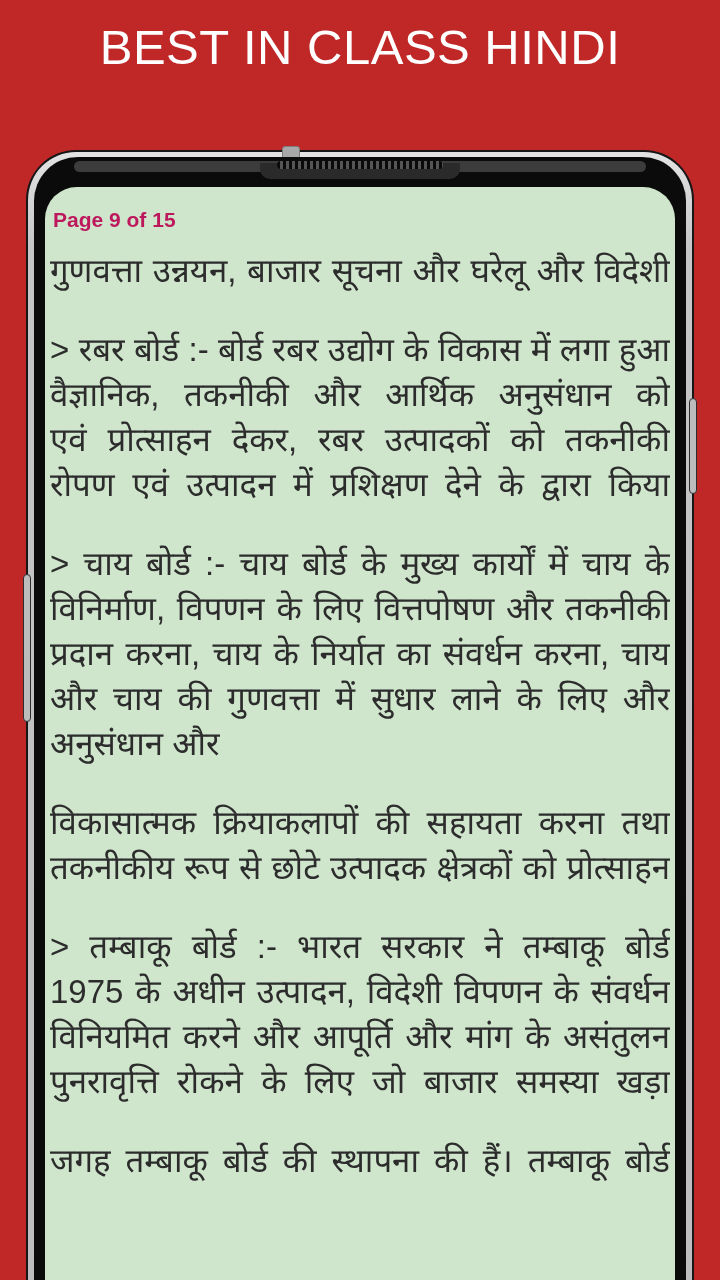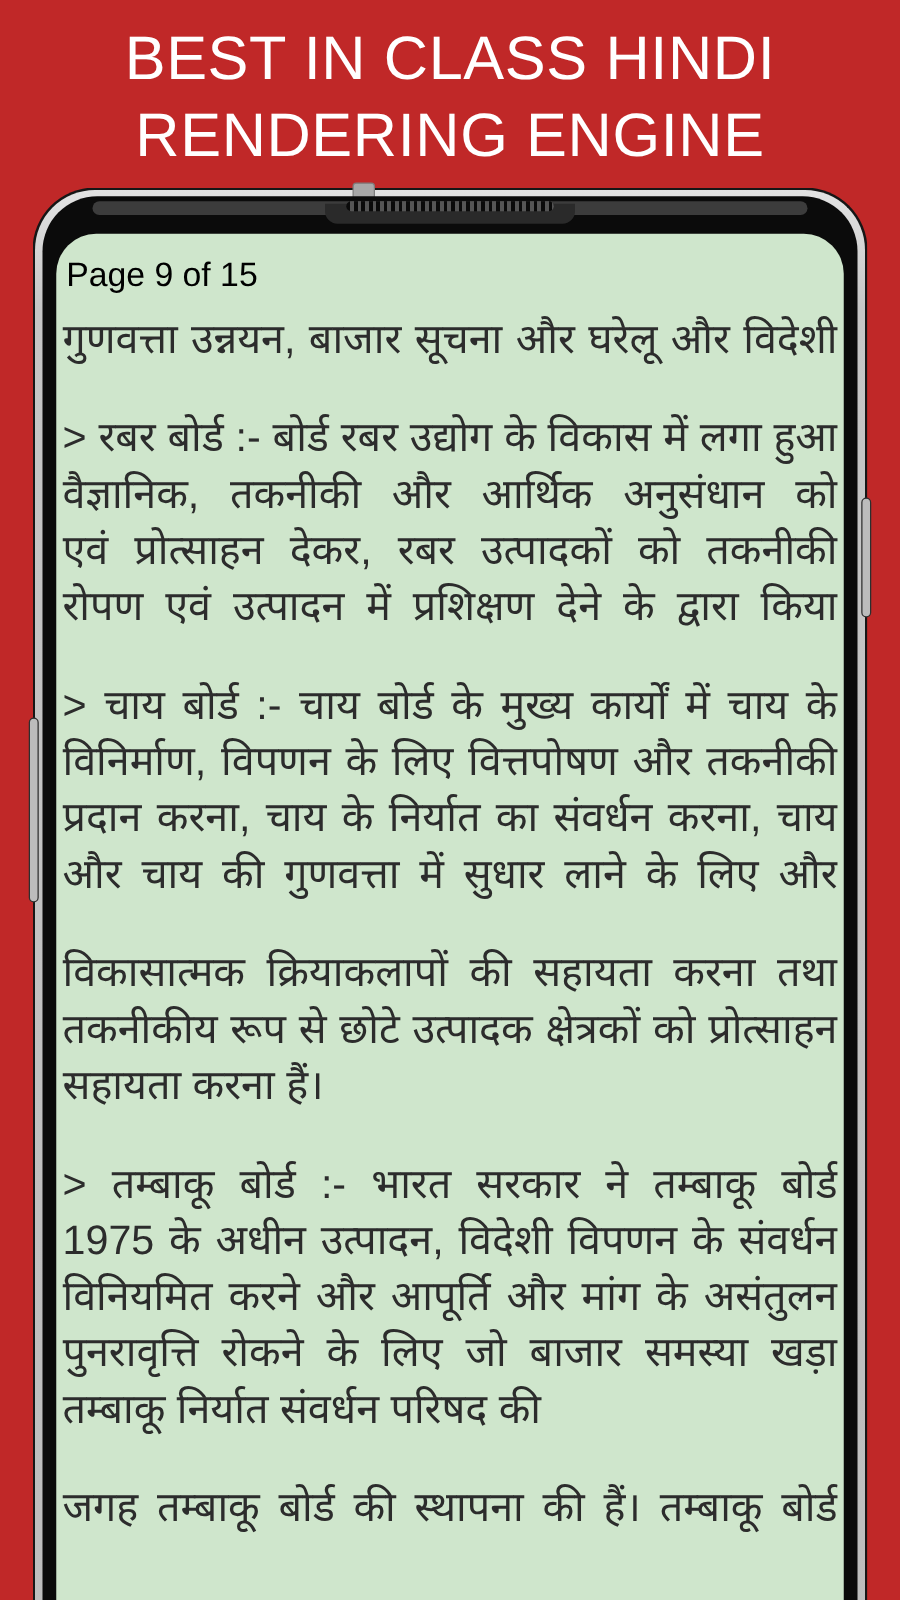--- a/index.html
+++ b/index.html
@@ -118,23 +118,24 @@
     bottom: 0;
     background: #cfe6cc;
     border-radius: 32px 32px 0 0;
     overflow: hidden;
   }
   .screen-header {
     display: flex;
     justify-content: space-between;
     align-items: baseline;
     padding: 17px 8px 0 8px;
-    color: #000000;
-    font-size: 27px;
+    color: #be185d;
+    font-size: 21px;
     line-height: 32px;
+    font-weight: bold;
   }
   .doc-body {
     padding: 12px 5px 0 5px;
     color: #2c2c2c;
     font-size: 33px;
   }
   .para {
     margin: 0 0 34px 0;
   }
   .line {
@@ -147,21 +148,20 @@
   }
   .line.jl {
     text-align-last: justify;
   }
 </style>
 </head>
 <body>
 
 <div class="banner">
   <div>BEST IN CLASS HINDI</div>
-  <div>RENDERING ENGINE</div>
 </div>
 
 <div class="phone">
   <div class="antenna-tab"></div>
   <div class="side-button power-button"></div>
   <div class="side-button volume-button"></div>
   <div class="bezel">
     <div class="bezel-top-strip"></div>
     <div class="grille-notch"></div>
     <div class="grille-dots"></div>
@@ -177,32 +177,31 @@
             <div class="line jl">&gt; रबर बोर्ड :- बोर्ड रबर उद्योग के विकास में लगा हुआ हैं। यह</div>
             <div class="line jl">वैज्ञानिक, तकनीकी और आर्थिक अनुसंधान को सहायता करके</div>
             <div class="line jl">एवं प्रोत्साहन देकर, रबर उत्पादकों को तकनीकी सलाह देने</div>
             <div class="line">रोपण एवं उत्पादन में प्रशिक्षण देने के द्वारा किया जाता हैं।</div>
           </div>
           <div class="para">
             <div class="line jl">&gt; चाय बोर्ड :- चाय बोर्ड के मुख्य कार्यों में चाय के उत्पादन,</div>
             <div class="line jl">विनिर्माण, विपणन के लिए वित्तपोषण और तकनीकी सहायता</div>
             <div class="line jl">प्रदान करना, चाय के निर्यात का संवर्धन करना, चाय उत्पादन</div>
             <div class="line jl">और चाय की गुणवत्ता में सुधार लाने के लिए और बढ़ाने के लिए</div>
+            <div class="line">अनुसंधान और</div>
           </div>
           <div class="para">
             <div class="line jl">विकासात्मक क्रियाकलापों की सहायता करना तथा वित्तीय और</div>
             <div class="line jl">तकनीकीय रूप से छोटे उत्पादक क्षेत्रकों को प्रोत्साहन एवं</div>
-            <div class="line">सहायता करना हैं।</div>
           </div>
           <div class="para">
             <div class="line jl">&gt; तम्बाकू बोर्ड :- भारत सरकार ने तम्बाकू बोर्ड अधिनियम,</div>
             <div class="line jl">1975 के अधीन उत्पादन, विदेशी विपणन के संवर्धन को</div>
             <div class="line jl">विनियमित करने और आपूर्ति और मांग के असंतुलन की</div>
             <div class="line jl">पुनरावृत्ति रोकने के लिए जो बाजार समस्या खड़ा करता हैं,</div>
-            <div class="line">तम्बाकू निर्यात संवर्धन परिषद की</div>
           </div>
           <div class="para">
             <div class="line jl">जगह तम्बाकू बोर्ड की स्थापना की हैं। तम्बाकू बोर्ड अधिनियम</div>
           </div>
         </div>
     </div>
   </div>
 </div>
 
 </body></html>

